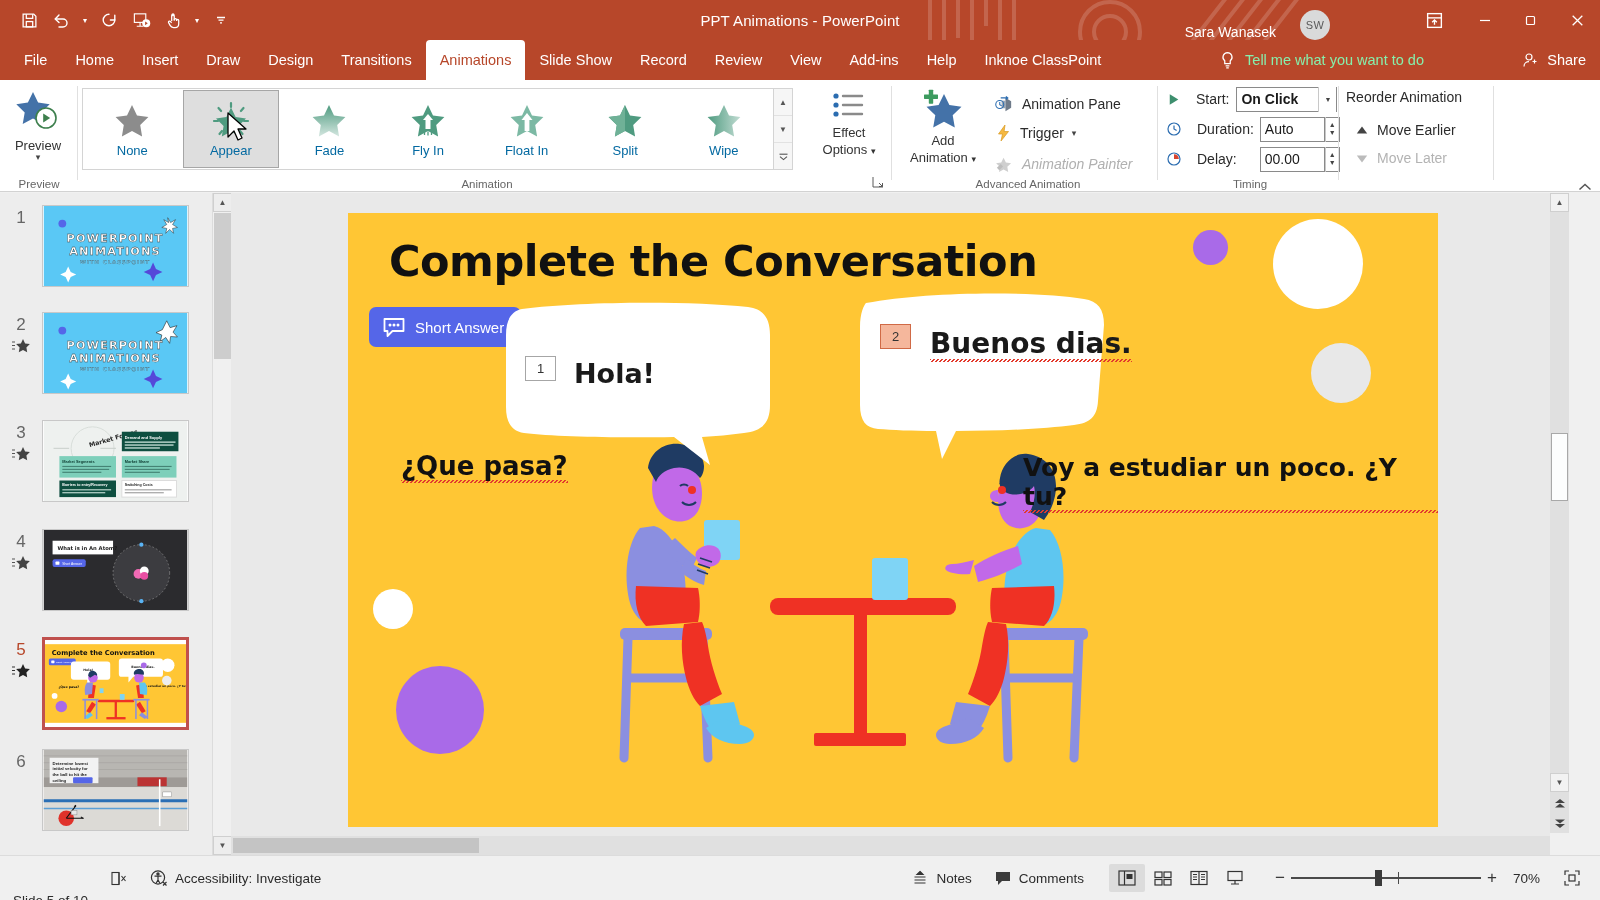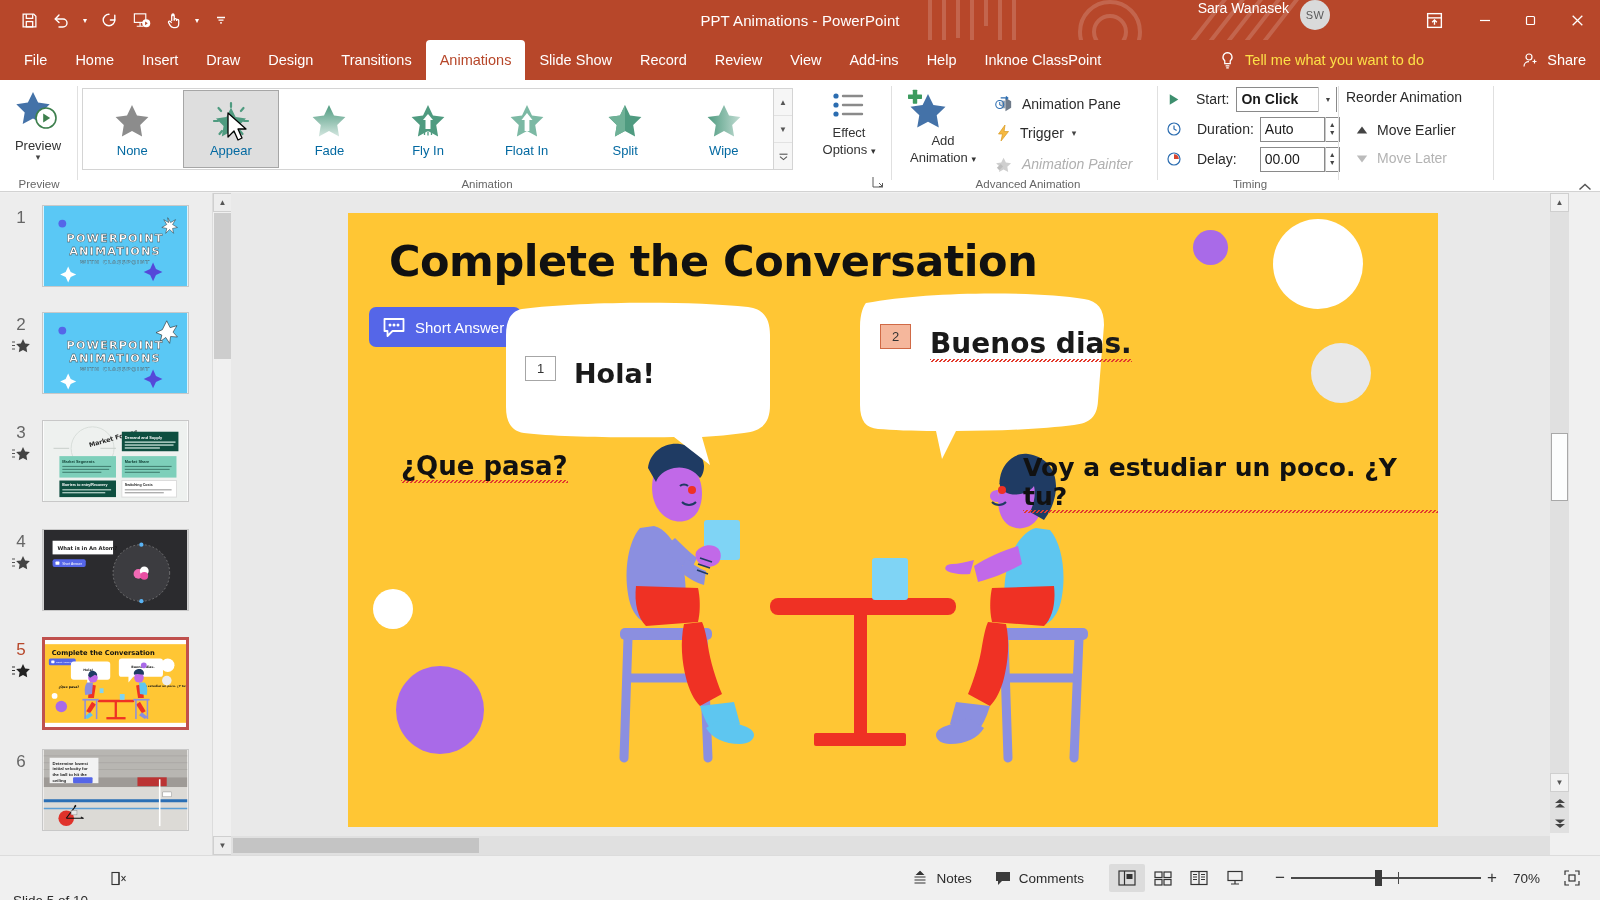--- a/index.html
+++ b/index.html
@@ -21,38 +21,38 @@
   .qat-btn {
     width:30px; height:30px; display:flex; align-items:center; justify-content:center;
     color:#fff; border-radius:2px;
   }
   .qat-caret { width:14px; height:30px; display:flex; align-items:center; justify-content:center; color:#fff; font-size:8px; }
   .win-title {
     position:absolute; left:0; top:0; width:1600px; height:40px;
     display:flex; align-items:center; justify-content:center;
     color:#fff; font-size:15px; letter-spacing:.1px; pointer-events:none;
   }
-  .acct { position:absolute; right:270px; top:0; height:40px; display:flex; align-items:flex-start; gap:11px; color:#fff; font-size:14px; }
+  .acct { position:absolute; right:270px; top:0; height:40px; display:flex; align-items:flex-end; gap:24px; color:#fff; font-size:14px; }
   .avatar {
     width:30px; height:30px; border-radius:50%; background:#d9dada; color:#5a5a5a;
     display:flex; align-items:center; justify-content:center; font-size:11px; letter-spacing:.3px;
   }
   .win-ctl { position:absolute; right:0; top:0; height:40px; display:flex; align-items:center; }
   .win-btn { width:46px; height:40px; display:flex; align-items:center; justify-content:center; color:#fff; }
   .ribbon-display { width:56px; height:40px; display:flex; align-items:center; justify-content:center; color:#fff; }
 
   
   .tabbar { position:absolute; left:0; top:40px; width:1600px; height:40px; background:#b7472a; }
   .tabs { position:absolute; left:10px; top:0; height:40px; display:flex; align-items:stretch; }
   .tab {
     padding:0 14px; height:40px; display:flex; align-items:center;
     color:#fff; font-size:14.5px; white-space:nowrap;
   }
   .tab.active { background:#fff; color:#b7472a; border-radius:4px 4px 0 0; }
-  .tellme { position:absolute; right:176px; top:0; height:40px; display:flex; align-items:center; gap:9px; color:#fde047; font-size:14.5px; }
+  .tellme { position:absolute; right:176px; top:0; height:40px; display:flex; align-items:center; gap:9px; color:#86efac; font-size:14.5px; }
   .share { position:absolute; right:14px; top:0; height:40px; display:flex; align-items:center; gap:7px; color:#fff; font-size:14.5px; }
 
   
   .ribbon {
     position:absolute; left:0; top:80px; width:1600px; height:112px;
     background:#fff; border-bottom:1px solid #d2d2d2;
   }
   .rgroup { position:absolute; top:0; height:112px; }
   .glabel {
     position:absolute; bottom:2px; width:100%; text-align:center;
@@ -91,21 +91,21 @@
   .eff-btn {
     position:absolute; left:0; top:4px; width:82px; height:92px;
     display:flex; flex-direction:column; align-items:center; padding-top:6px; border-radius:3px;
   }
   .eff-lbl { font-size:13px; color:#333; line-height:17px; text-align:center; }
   .dlg-launcher { position:absolute; right:6px; bottom:1px; width:16px; height:16px; display:flex; align-items:center; justify-content:center; }
 
   
   .add-anim {
     position:absolute; left:2px; top:4px; width:86px; height:92px;
-    display:flex; flex-direction:column; padding-top:4px; border-radius:3px;
+    display:flex; flex-direction:column; align-items:center; padding-top:4px; border-radius:3px;
   }
   .aa-lbl { font-size:13px; color:#333; line-height:17px; text-align:center; }
   .aa-row {
     position:absolute; display:flex; align-items:center; gap:8px; height:27px; padding:0 5px;
     font-size:14px; color:#2b2b2b; border-radius:2px;
   }
   .aa-row.disabled { color:#b0b0b0; }
 
   
   .t-row { position:absolute; display:flex; align-items:center; height:26px; font-size:14px; color:#2b2b2b; }
@@ -917,20 +917,29 @@
     <div class="sb-item" style="margin-left:2px;margin-top:44px;">
       <span>Slide 5 of 10</span>
     </div>
     <div class="sb-item">
       <svg width="18" height="17" viewBox="0 0 18 17" fill="none" stroke="#333" stroke-width="1.1">
         <rect x="2" y="2.5" width="7" height="12"></rect>
           <path d="M9 2.5v12"></path>
           <path d="M11.5 6l4 5M15.5 6l-4 5"></path>
       </svg>
     </div>
+    <div class="sb-item">
+      <svg width="18" height="18" viewBox="0 0 18 18" fill="none" stroke="#333" stroke-width="1.2">
+        <circle cx="8" cy="8.5" r="6.6"></circle>
+          <circle cx="8" cy="5" r="1.1" fill="#333"></circle>
+        <path d="M4.5 7.2h7M8 7.6v3.4M8 11l-1.8 3M8 11l1.8 3"></path>
+        <path d="M13 13l3.5 3.5M16.5 13L13 16.5"></path>
+      </svg>
+      <span>Accessibility: Investigate</span>
+    </div>
 
     <div style="flex:1;"></div>
 
     <div class="sb-item">
       <svg width="18" height="16" viewBox="0 0 18 16" fill="none" stroke="#333" stroke-width="1.2">
         <path d="M9 1.5l3 3H6z" fill="#333"></path>
           <path d="M3.5 7h11M3.5 10h11M3.5 13h11"></path>
       </svg>
       <span>Notes</span>
     </div>

